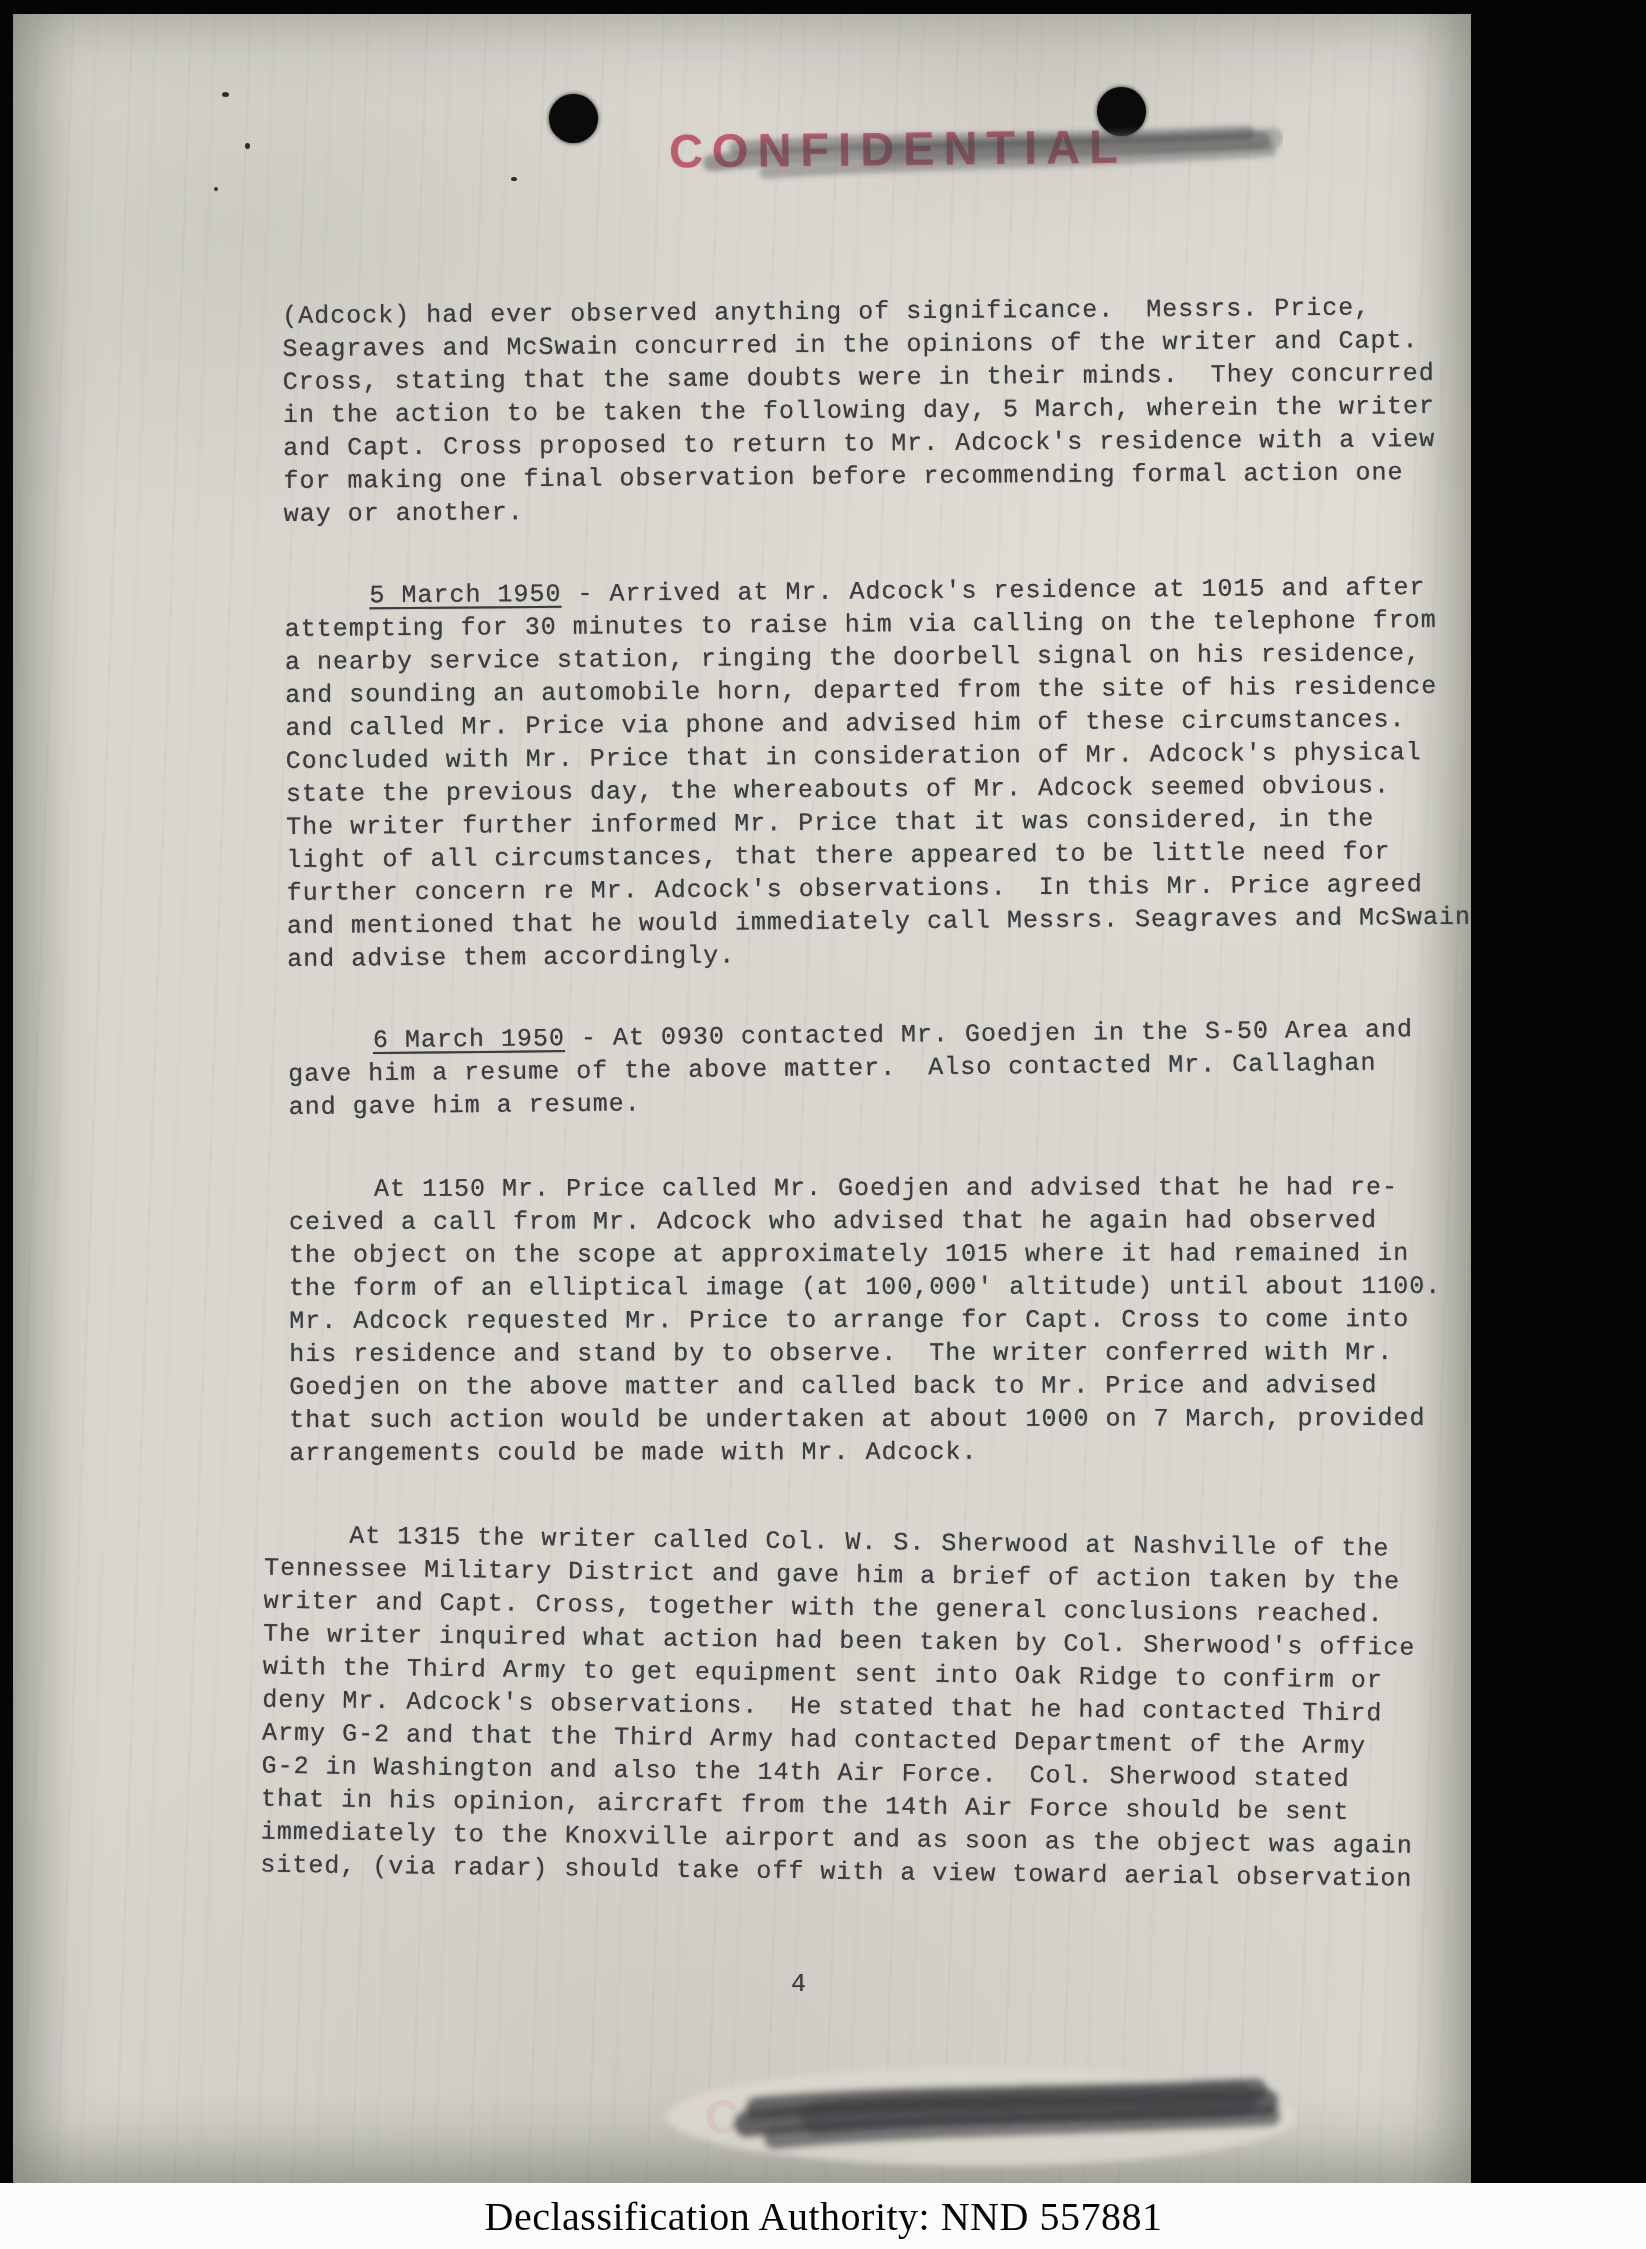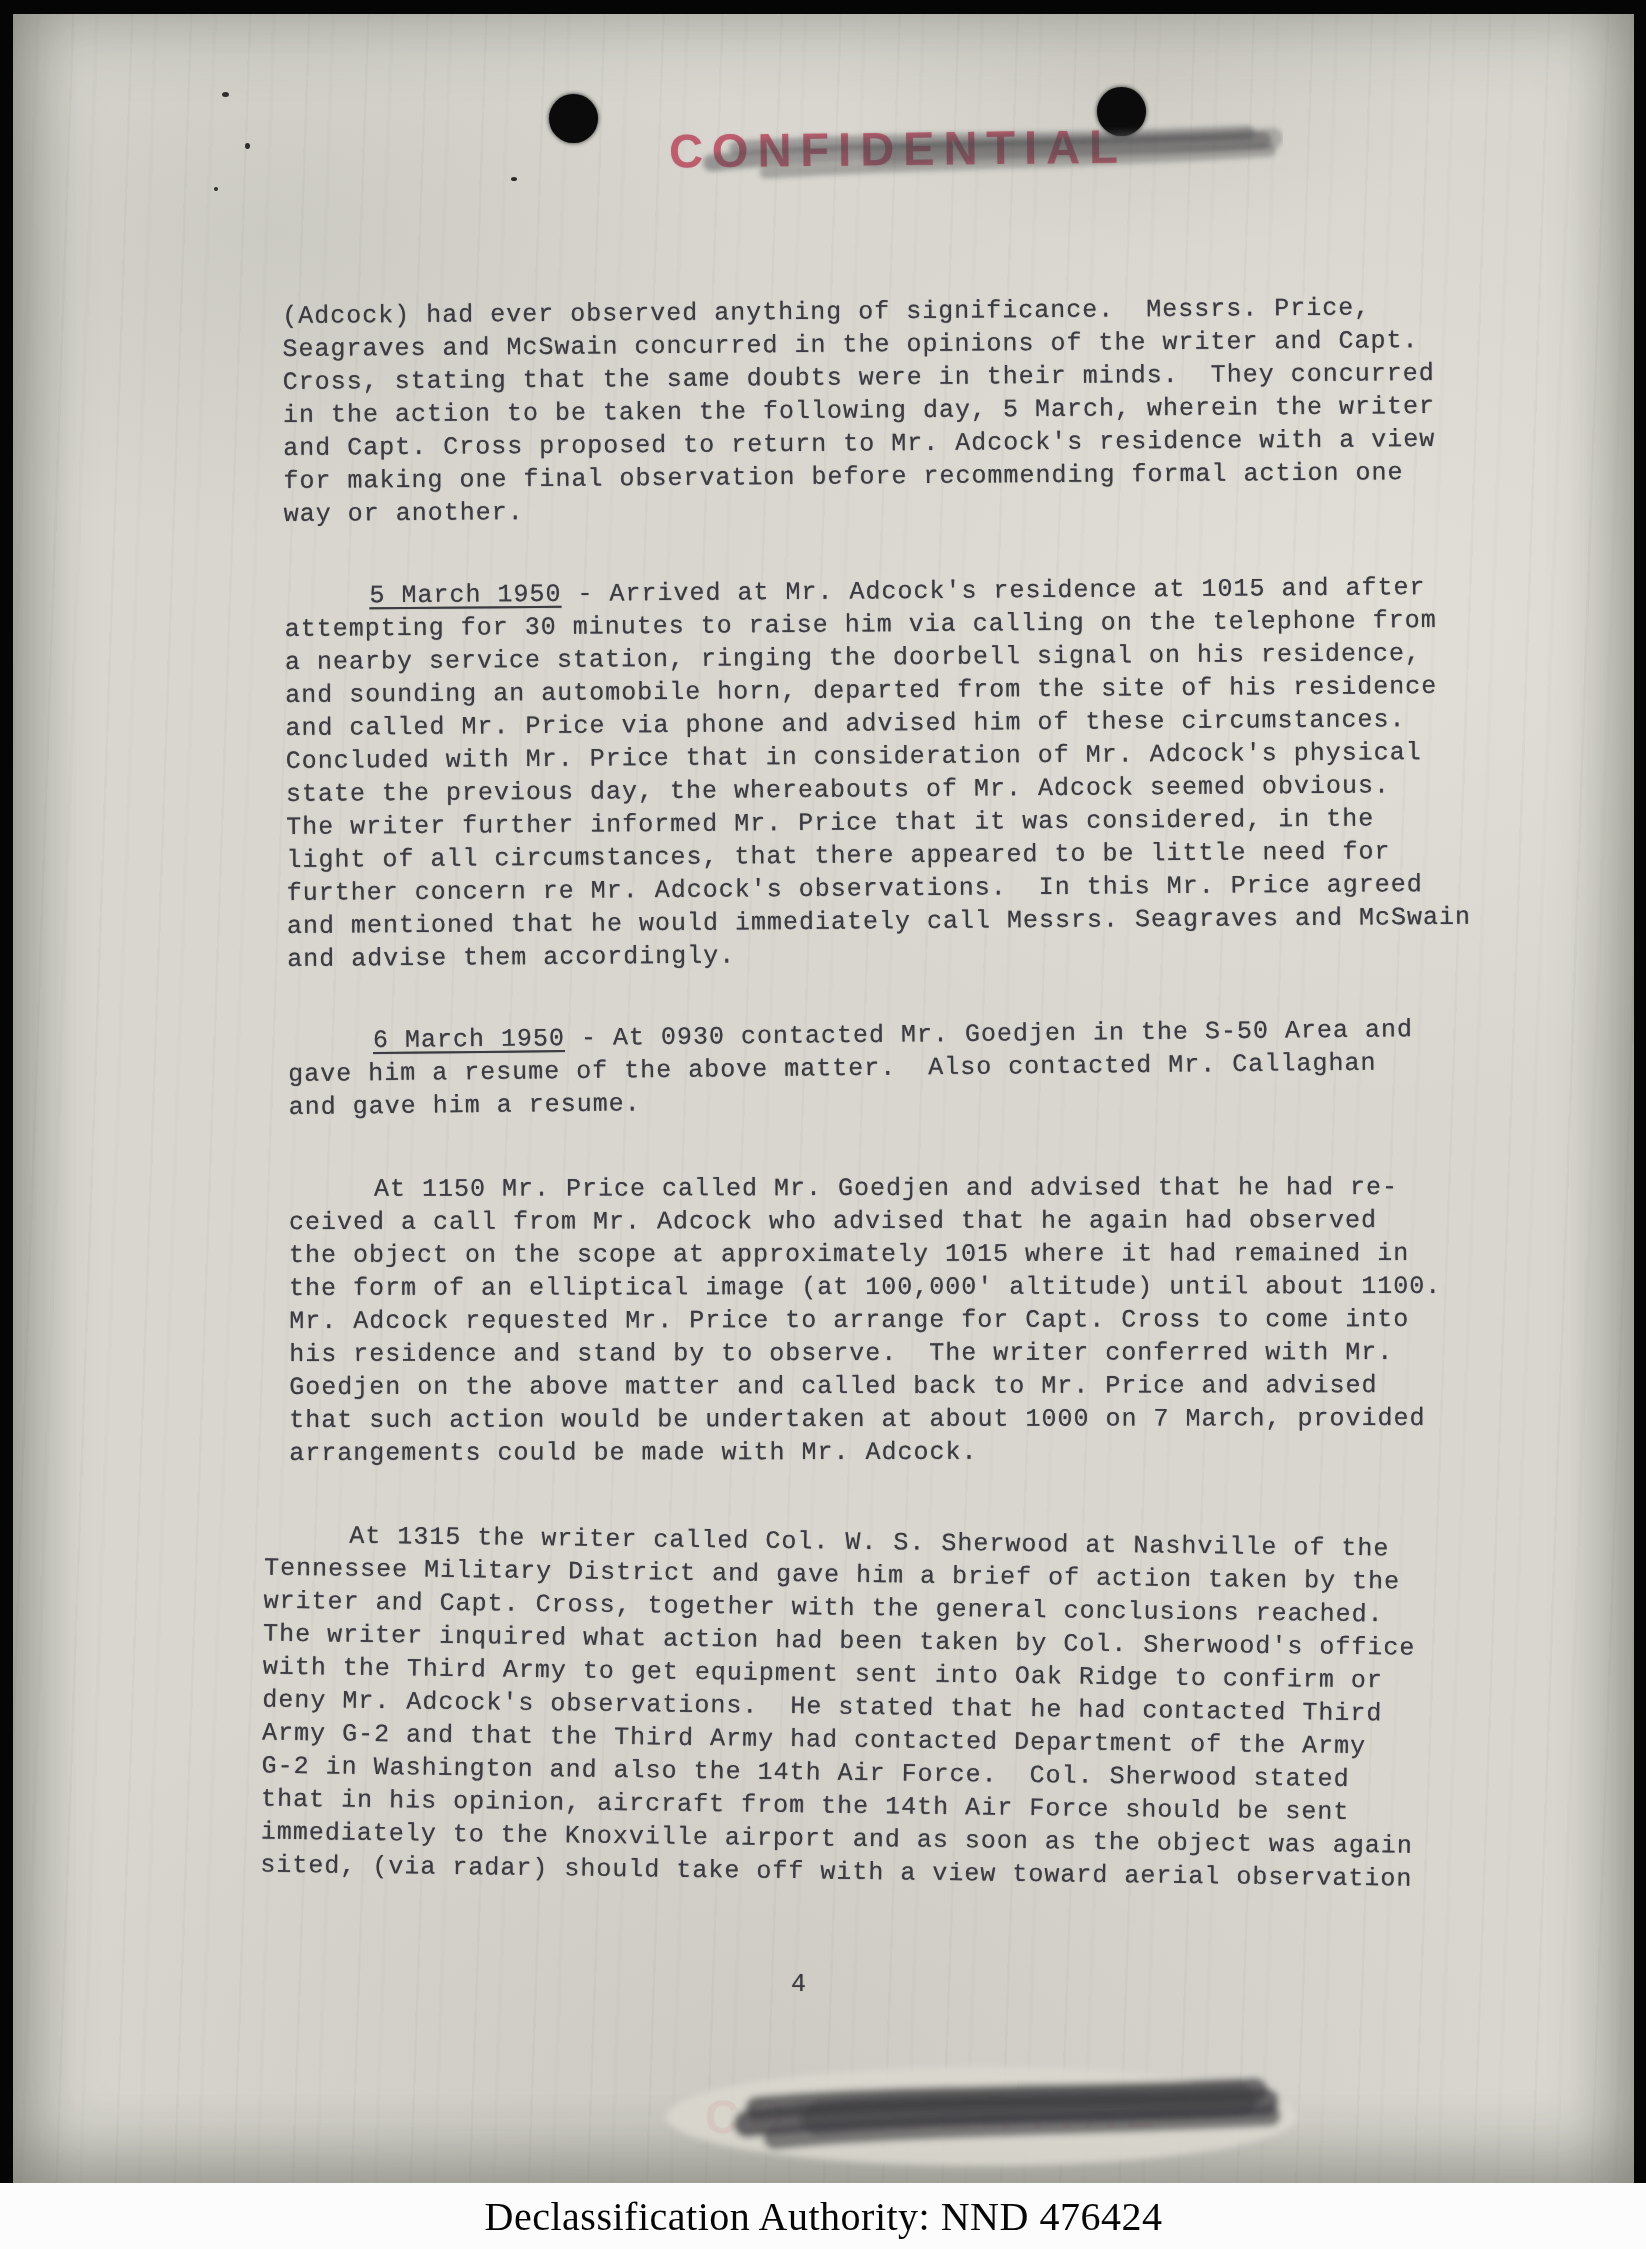--- a/index.html
+++ b/index.html
@@ -13,21 +13,21 @@
     position: relative;
     overflow: hidden;
     font-family: "Liberation Sans", sans-serif;
   }
 
   
   .paper {
     position: absolute;
     left: 13px;
     top: 14px;
-    width: 1621px;
+    width: 1458px;
     height: 2169px;
     background:
       radial-gradient(ellipse 690px 444px at 16% 10%, rgba(95,98,88,0.10), transparent 70%),
       radial-gradient(ellipse 887px 690px at 82% 28%, rgba(235,233,222,0.45), transparent 70%),
       radial-gradient(ellipse 1084px 739px at 45% 96%, rgba(118,116,104,0.12), transparent 72%),
       radial-gradient(ellipse 444px 246px at 70% 3%, rgba(120,118,108,0.10), transparent 70%),
       linear-gradient(90deg, rgba(96,96,90,0.14), rgba(0,0,0,0) 4%, rgba(0,0,0,0) 96%, rgba(96,96,90,0.14)),
       #d8d6cf;
     box-shadow:
       inset 0 0 84px rgba(55,58,50,0.32),
@@ -231,15 +231,15 @@
         <path d="M185 160 C 440 128, 810 133, 1235 117" stroke-width="56" opacity="0.75"></path>
         <path d="M205 128 C 470 102, 830 108, 1215 92" stroke-width="48" opacity="0.70"></path>
         <path d="M240 190 C 500 163, 870 163, 1245 143" stroke-width="44" opacity="0.62"></path>
         <path d="M330 148 C 610 122, 960 126, 1180 112" stroke-width="72" opacity="0.50"></path>
       </g>
     </g>
   </svg>
 </div>
 
 <div class="footer-bar">
-  <span class="footer-text">Declassification Authority: NND 476424</span>
+  <span class="footer-text">Declassification Authority: NND 557881</span>
 </div>
 
 
 </body></html>

